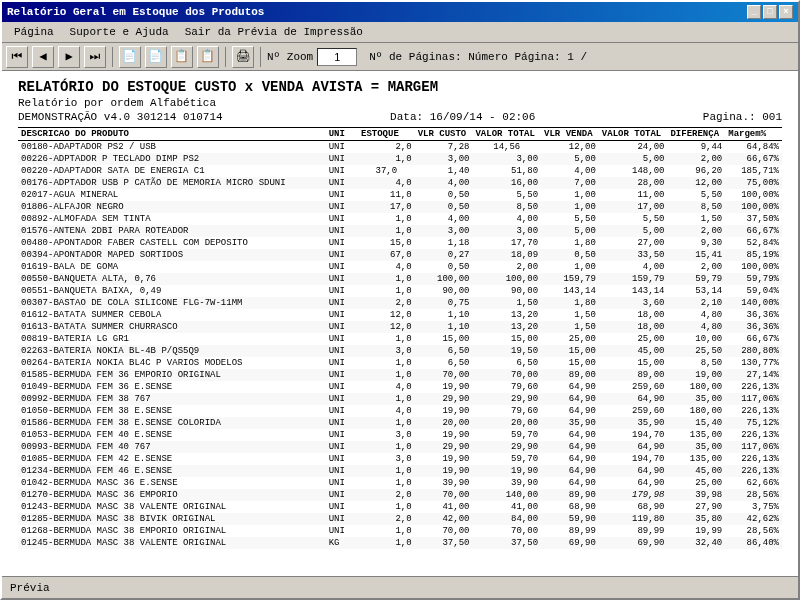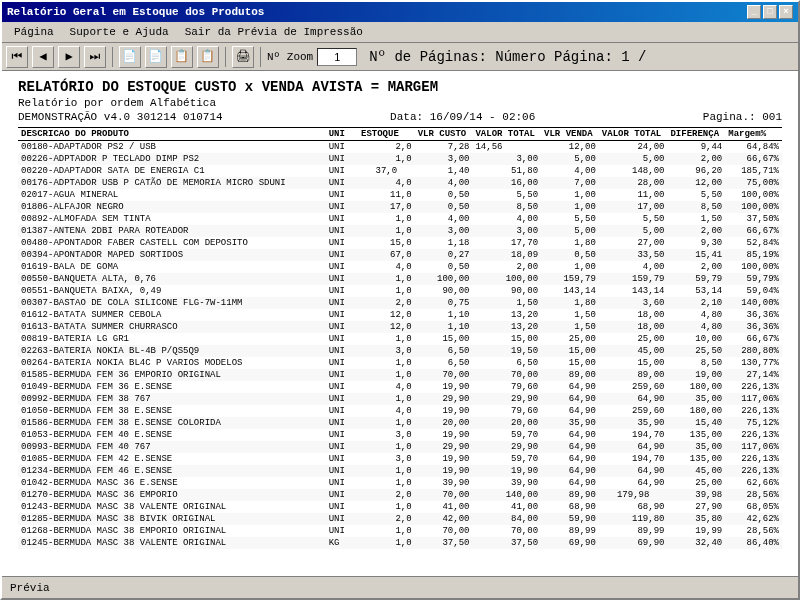--- a/index.html
+++ b/index.html
@@ -90,21 +90,21 @@
       margin: 0 2px;
     }
     .zoom-label { font-size: 11px; }
     .zoom-input {
       width: 40px;
       height: 18px;
       font-size: 11px;
       border: 1px inset #808080;
       text-align: center;
     }
-    .page-label { font-size: 14px; margin-left: 8px; }
+    .page-label { font-size: 11px; margin-left: 8px; }
     .content-area {
       flex: 1;
       background: white;
       overflow: auto;
       padding: 8px 16px;
     }
     .report-title {
       font-size: 14px;
       font-weight: bold;
       margin-bottom: 2px;
@@ -211,21 +211,21 @@
           <th class="col-num">DIFERENÇA</th>
           <th class="col-num">Margem%</th>
         </tr>
       </thead>
       <tbody id="table-body">
       <tr>
             <td>00180-ADAPTADOR PS2 / USB</td>
             <td>UNI</td>
             <td style="text-align: right;">2,0</td>
             <td style="text-align: right;">7,28</td>
-            <td style="text-align: left;">14,56</td>
+            <td style="text-align: center;">14,56</td>
             <td style="text-align: right;">12,00</td>
             <td style="text-align: right;">24,00</td>
             <td style="text-align: right;">9,44</td>
             <td style="text-align: right;">64,84%</td>
           </tr>
           <tr>
             <td>00226-ADPTADOR P TECLADO DIMP PS2</td>
             <td>UNI</td>
             <td style="text-align: right;">1,0</td>
             <td style="text-align: right;">3,00</td>
@@ -284,21 +284,21 @@
             <td>UNI</td>
             <td style="text-align: right;">1,0</td>
             <td style="text-align: right;">4,00</td>
             <td style="text-align: right;">4,00</td>
             <td style="text-align: right;">5,50</td>
             <td style="text-align: right;">5,50</td>
             <td style="text-align: right;">1,50</td>
             <td style="text-align: right;">37,50%</td>
           </tr>
           <tr>
-            <td>01387-ANTENA 2DBI PARA ROTEADOR</td>
+            <td>01576-ANTENA 2DBI PARA ROTEADOR</td>
             <td>UNI</td>
             <td style="text-align: right;">1,0</td>
             <td style="text-align: right;">3,00</td>
             <td style="text-align: right;">3,00</td>
             <td style="text-align: right;">5,00</td>
             <td style="text-align: right;">5,00</td>
             <td style="text-align: right;">2,00</td>
             <td style="text-align: right;">66,67%</td>
           </tr>
           <tr>
@@ -532,34 +532,34 @@
             <td style="text-align: right;">25,00</td>
             <td style="text-align: right;">62,66%</td>
           </tr>
           <tr>
             <td>01270-BERMUDA MASC 36 EMPORIO</td>
             <td>UNI</td>
             <td style="text-align: right;">2,0</td>
             <td style="text-align: right;">70,00</td>
             <td style="text-align: right;">140,00</td>
             <td style="text-align: right;">89,90</td>
-            <td style="text-align: center;">179,98</td>
+            <td style="text-align: right; font-style: italic;">179,98</td>
             <td style="text-align: right;">39,98</td>
             <td style="text-align: right;">28,56%</td>
           </tr>
           <tr>
             <td>01243-BERMUDA MASC 38 VALENTE ORIGINAL</td>
             <td>UNI</td>
             <td style="text-align: right;">1,0</td>
             <td style="text-align: right;">41,00</td>
             <td style="text-align: right;">41,00</td>
             <td style="text-align: right;">68,90</td>
             <td style="text-align: right;">68,90</td>
             <td style="text-align: right;">27,90</td>
-            <td style="text-align: right;">68,05%</td>
+            <td style="text-align: right;">3,75%</td>
           </tr>
           <tr>
             <td>01285-BERMUDA MASC 38 BIVIK ORIGINAL</td>
             <td>UNI</td>
             <td style="text-align: right;">2,0</td>
             <td style="text-align: right;">42,00</td>
             <td style="text-align: right;">84,00</td>
             <td style="text-align: right;">59,90</td>
             <td style="text-align: right;">119,80</td>
             <td style="text-align: right;">35,80</td>

